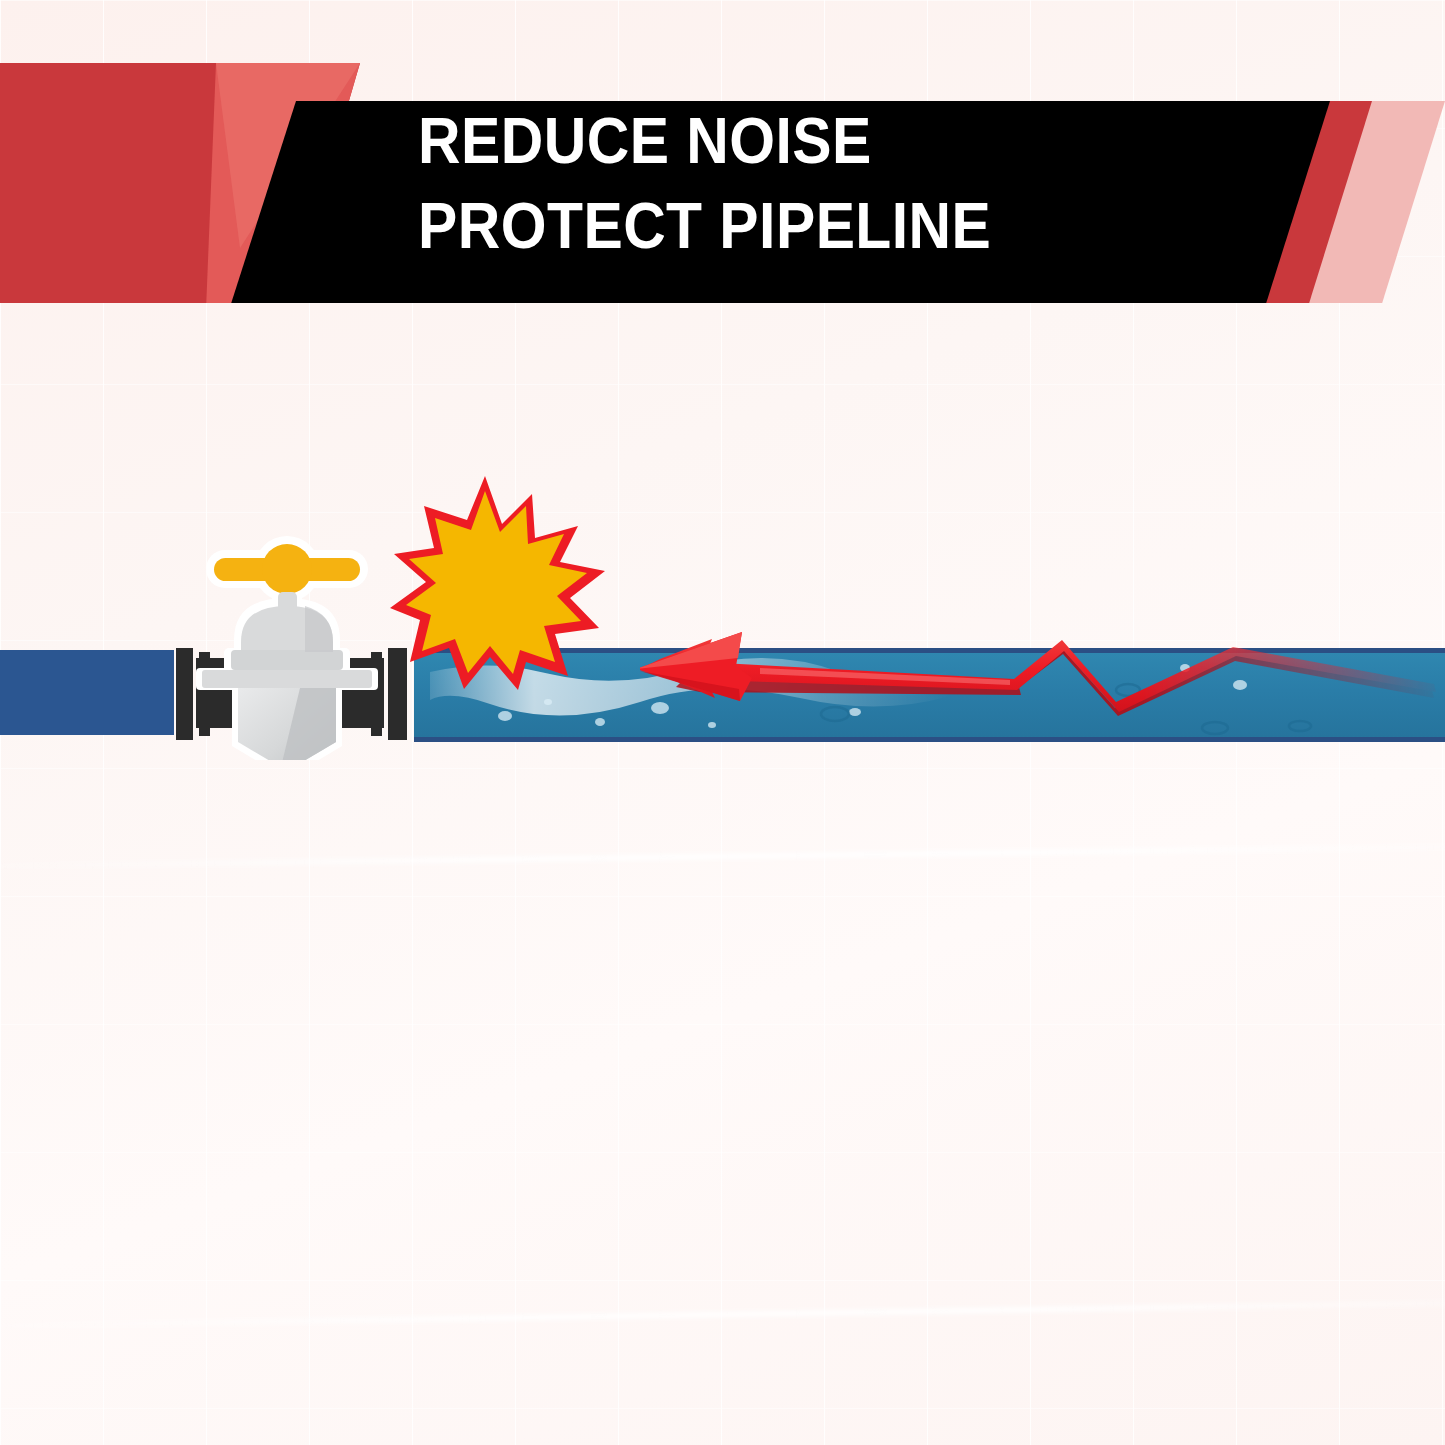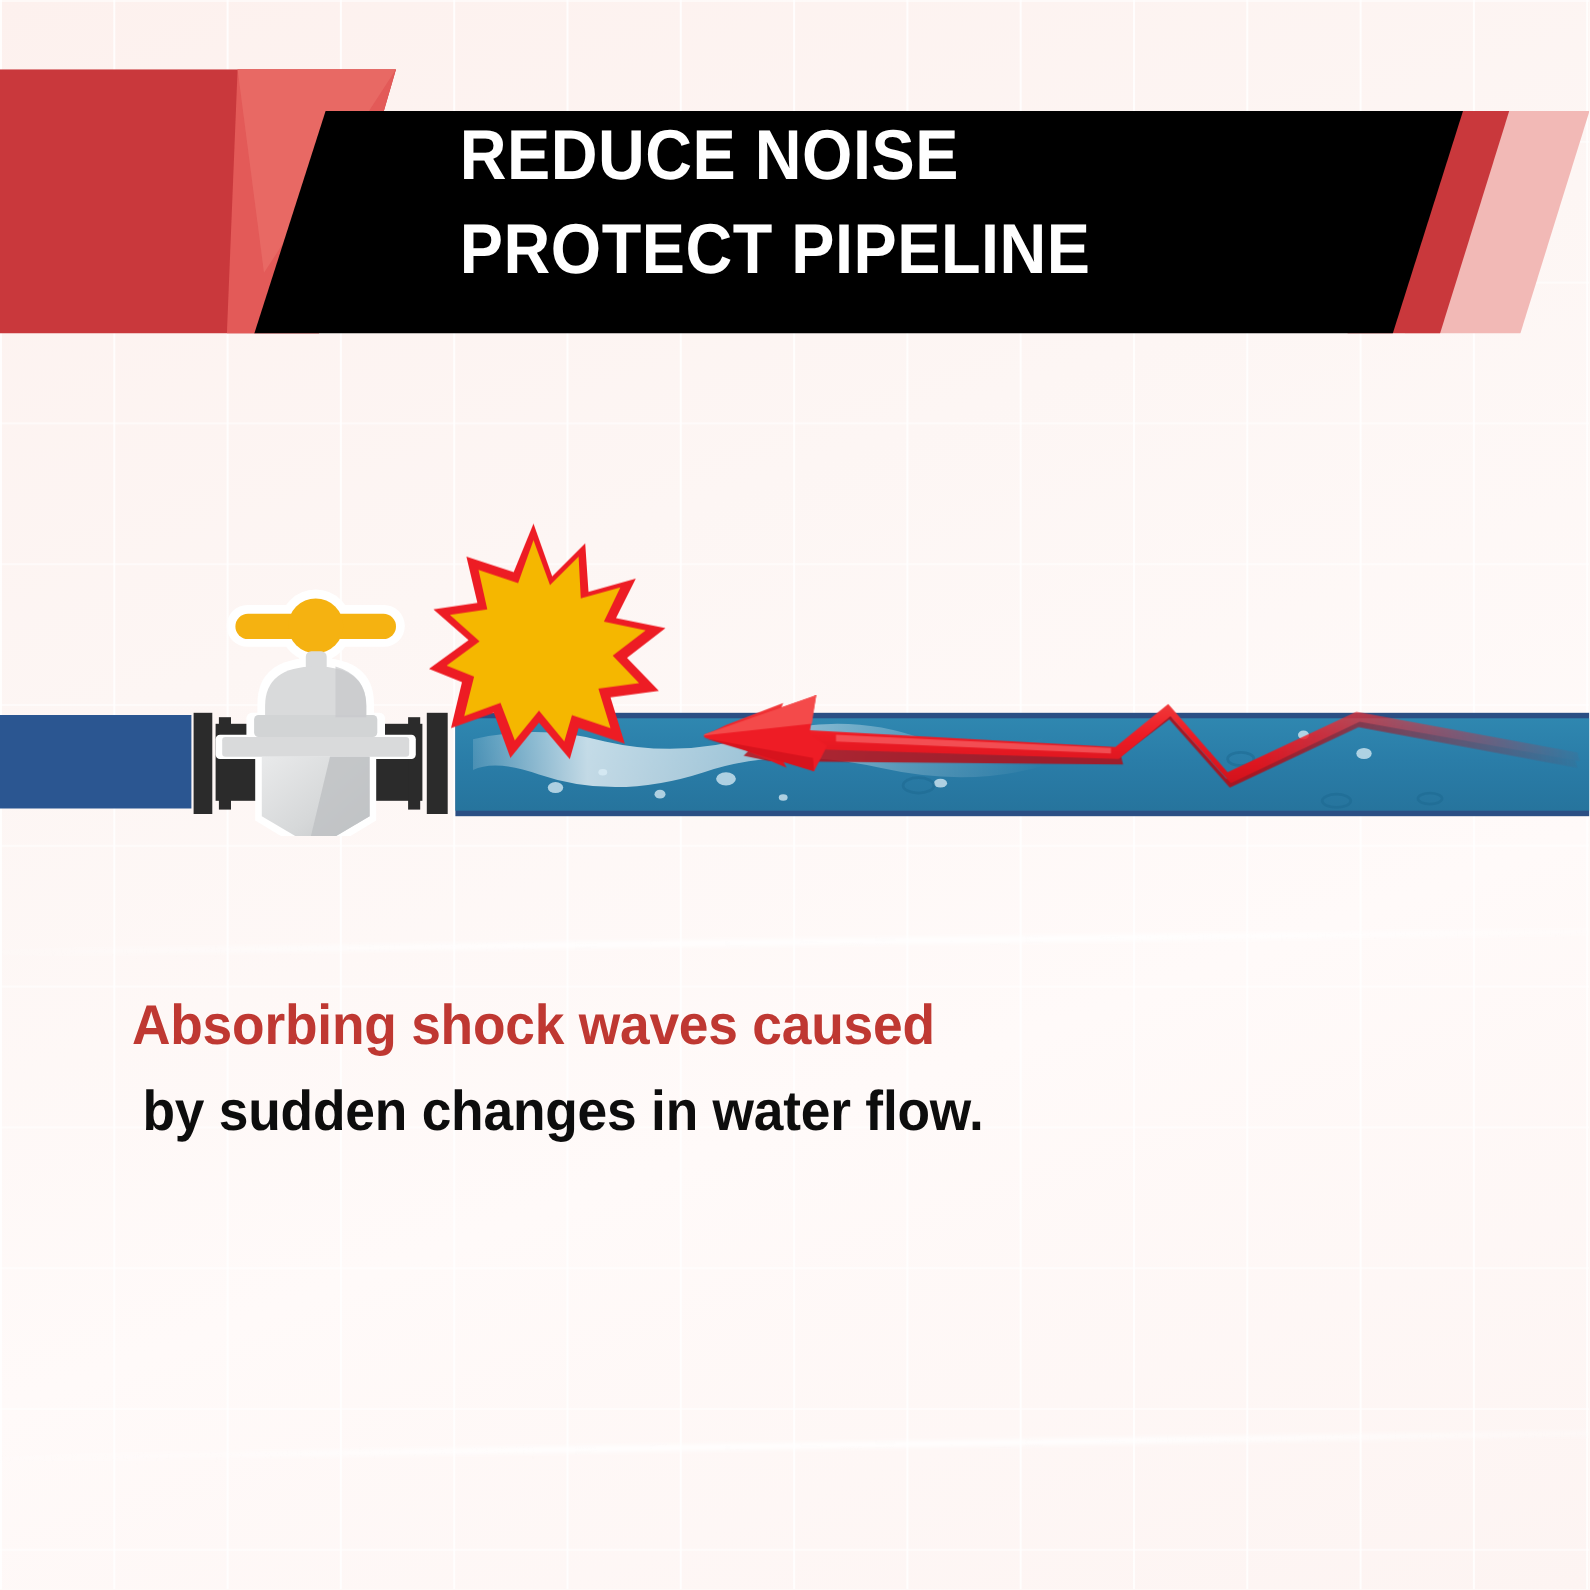--- a/index.html
+++ b/index.html
@@ -224,20 +224,16 @@
         <path d="M238 248 l98 0 l0 54 l-49 29 l-49 -29 Z" fill="url(#valveShade)"></path>
         <path d="M300 248 l36 0 l0 54 l-49 29 l-6 -4 Z" fill="#bfc2c4" opacity="0.85"></path>
         <path d="M305 166 q28 8 28 36 l0 10 l-28 0 Z" fill="#c6c8ca" opacity="0.7"></path>
       </g>
     </svg>
   </div>
 
   <div class="copy">
 
 
-    <div class="copy-block">
-      <div class="copy-line accent">Absorbing shock waves caused</div>
-      <div class="copy-line plain">by sudden changes in water flow.</div>
-    </div>
 
   </div>
 
 </div>
 
 </body></html>

